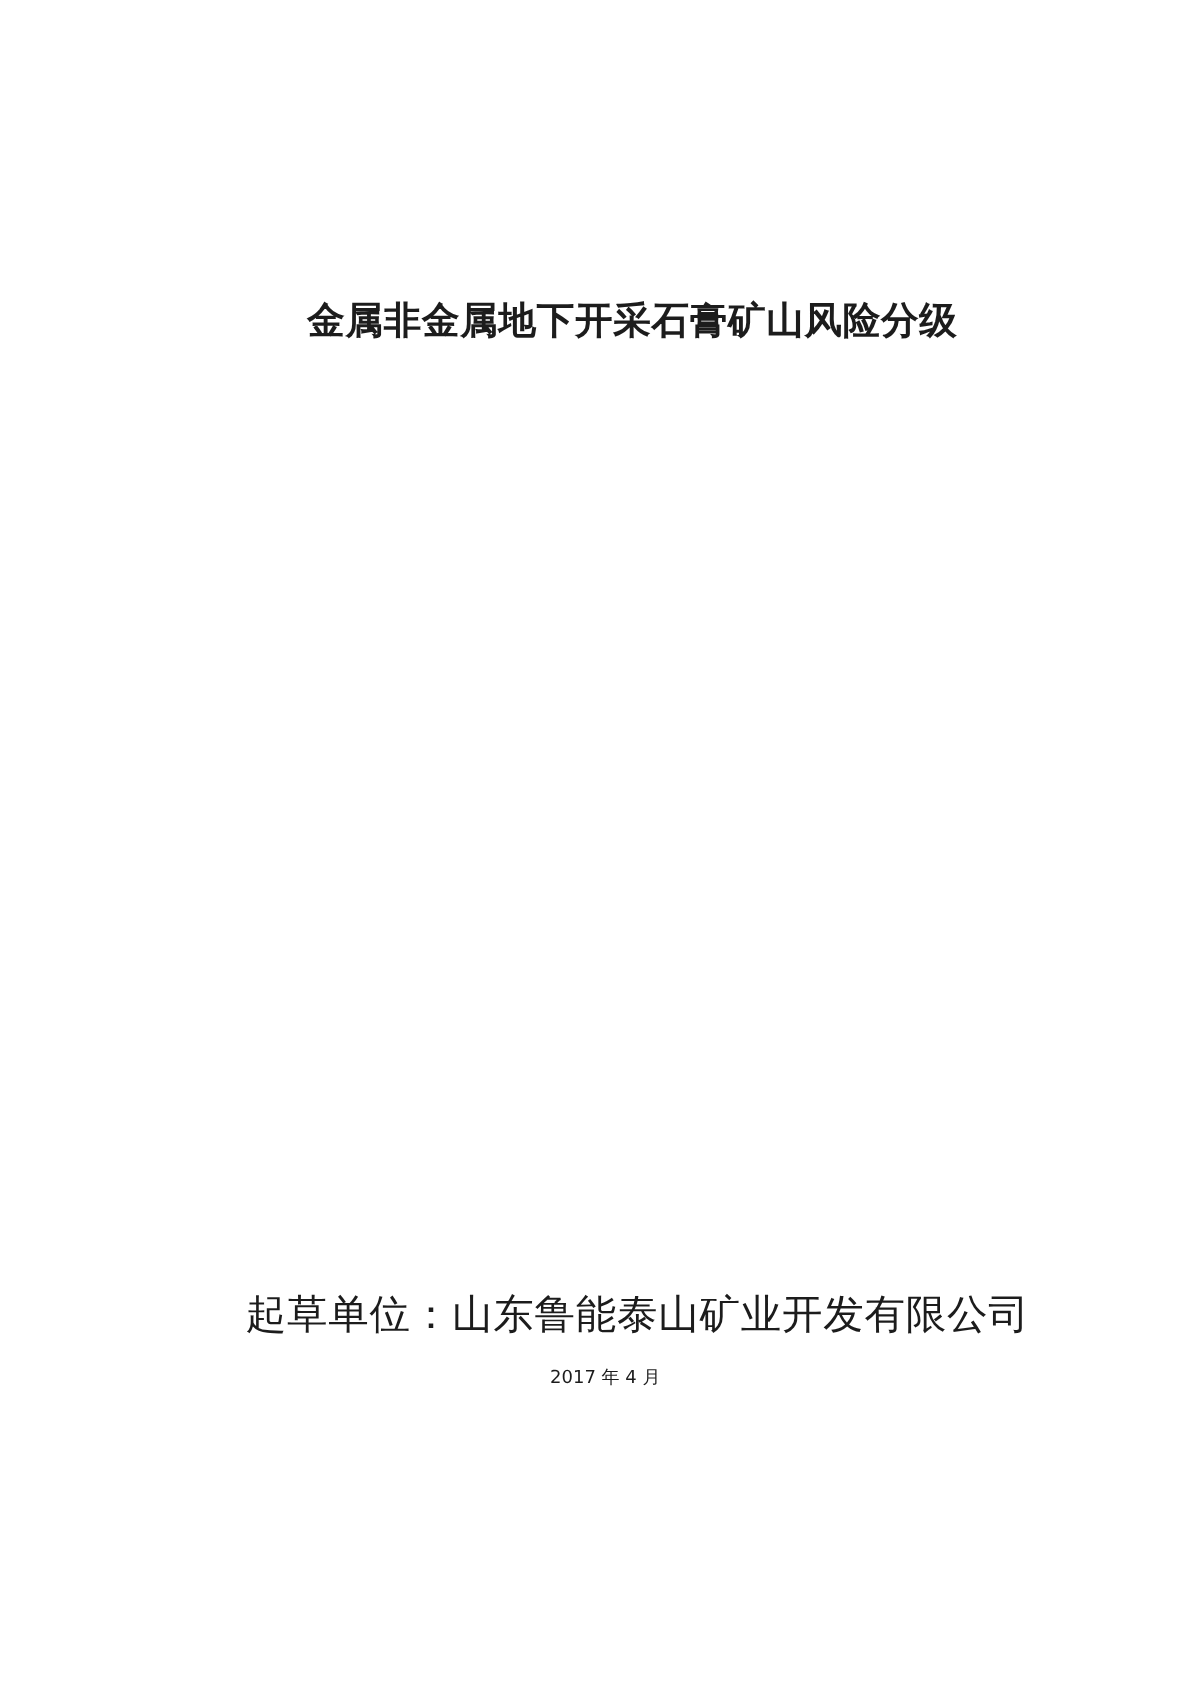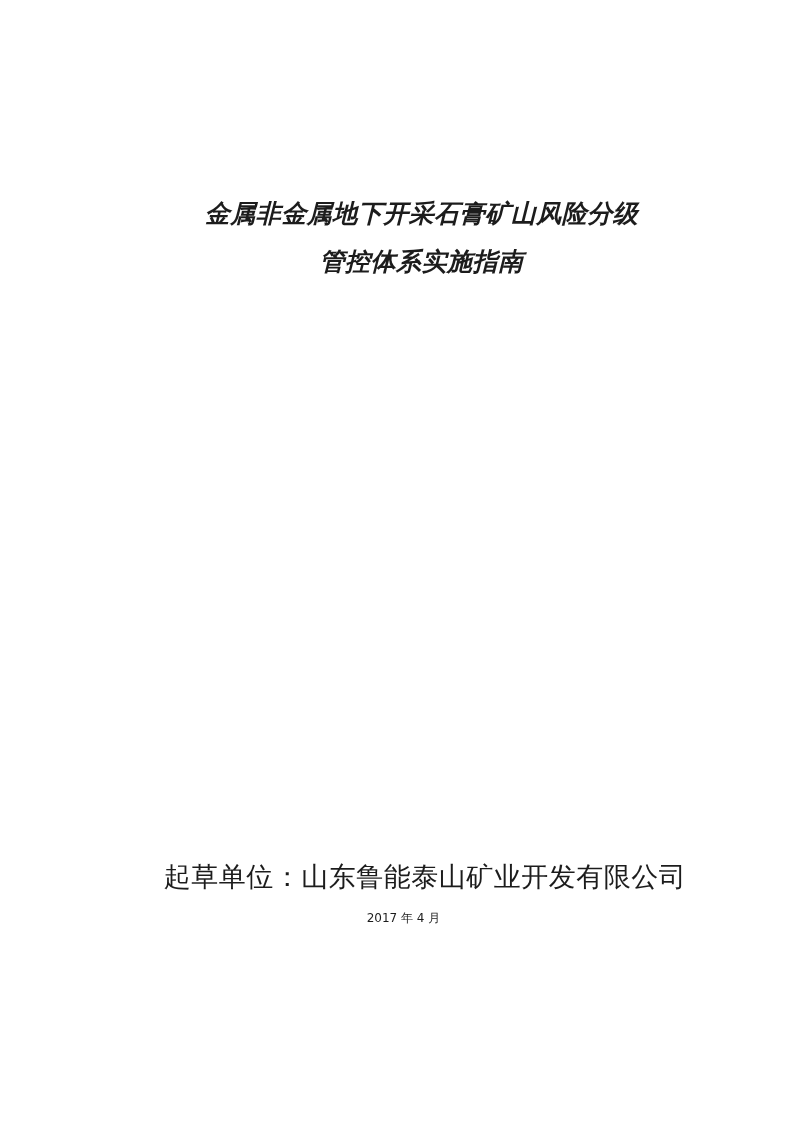--- a/index.html
+++ b/index.html
@@ -22,21 +22,20 @@
     left: 0;
     right: 0;
     text-align: center;
   }
   .title-line {
     font-size: 25px;
     font-weight: bold;
     line-height: 48px;
     margin-left: 50px; 
     letter-spacing: 0.5px;
-    font-style: italic;
   }
   .footer-block {
     position: absolute;
     top: 861px;
     left: 0;
     right: 0;
     text-align: center;
   }
   .unit-line {
     font-size: 27px;
@@ -54,21 +53,20 @@
     font-family: "DejaVu Sans", "Liberation Sans", sans-serif;
   }
 </style>
 </head>
 <body>
 
 <div class="doc-page">
 
   <div class="title-block">
     <div class="title-line">金属非金属地下开采石膏矿山风险分级</div>
-    <div class="title-line">管控体系实施指南</div>
   </div>
 
   <div class="footer-block">
     <div class="unit-line">起草单位：山东鲁能泰山矿业开发有限公司</div>
     <div class="date-line">2017 年 4 月</div>
   </div>
 
 </div>
 
 </body></html>

